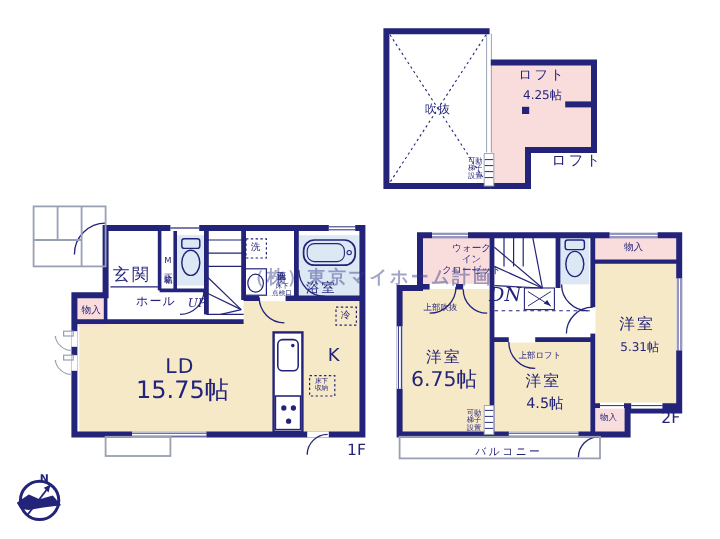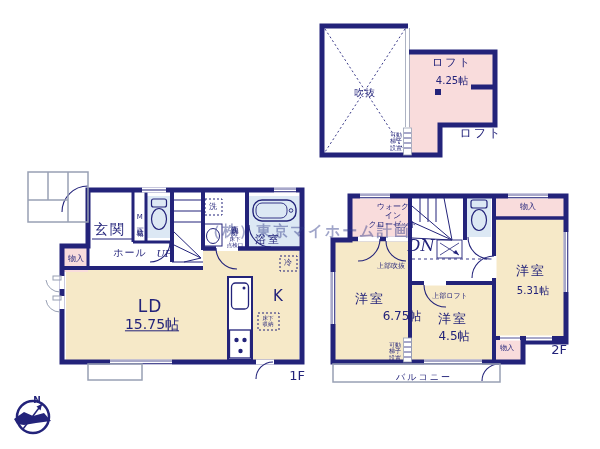--- a/index.html
+++ b/index.html
@@ -252,41 +252,41 @@
 <div class="lbl" style="left:76px;top:259px;font-size:8px;">物入</div>
 <div class="lbl italic" style="left:164px;top:253px;font-size:10px;">UP</div>
 <div class="lbl" style="left:213px;top:207px;font-size:8px;">洗</div>
 <div class="lbl vert" style="left:234px;top:221px;font-size:7.5px;">洗面所</div>
 <div class="lbl tiny" style="left:235px;top:243px;font-size:5.5px;">
   <span>床下</span>
   <span>点検口</span>
 </div>
 <div class="lbl" style="left:268px;top:240px;font-size:11px;letter-spacing:2px;">浴室</div>
 <div class="lbl" style="left:150px;top:306px;font-size:17px;letter-spacing:1px;">LD</div>
-<div class="lbl" style="left:152px;top:325px;font-size:14px;text-decoration:underline;">15.75帖</div>
+<div class="lbl" style="left:152px;top:325px;font-size:20px;">15.75帖</div>
 <div class="lbl" style="left:278px;top:296px;font-size:15px;">K</div>
 <div class="lbl tiny" style="left:268px;top:322px;font-size:5.5px;">
   <span>床下</span>
   <span>収納</span>
 </div>
 <div class="lbl" style="left:288px;top:263px;font-size:8px;">冷</div>
 <div class="lbl" style="left:297px;top:376px;font-size:13px;">1F</div>
 
 <div class="lbl multi" style="left:381px;top:216px;font-size:8px;line-height:1.15;">
   <span>ウォーク</span>
   <span>イン</span>
   <span>クローゼット</span>
 </div>
 <div class="lbl italic" style="left:421px;top:246px;font-size:16px;">DN</div>
 <div class="lbl" style="left:528px;top:207px;font-size:8px;">物入</div>
 <div class="lbl" style="left:531px;top:271px;font-size:13px;letter-spacing:2px;">洋室</div>
 <div class="lbl" style="left:533px;top:290px;font-size:10px;">5.31帖</div>
-<div class="lbl" style="left:367px;top:267px;font-size:7px;margin-left:24px;">上部吹抜</div>
+<div class="lbl" style="left:367px;top:257px;font-size:7px;">上部吹抜</div>
 <div class="lbl" style="left:370px;top:299px;font-size:13px;letter-spacing:2px;">洋室</div>
-<div class="lbl" style="left:370px;top:317px;font-size:12px;margin-left:32px;">6.75帖</div>
+<div class="lbl" style="left:370px;top:317px;font-size:17px;">6.75帖</div>
 <div class="lbl" style="left:450px;top:297px;font-size:7px;">上部ロフト</div>
 <div class="lbl" style="left:453px;top:319px;font-size:13px;letter-spacing:2px;">洋室</div>
 <div class="lbl" style="left:454px;top:337px;font-size:12px;">4.5帖</div>
 <div class="lbl tiny" style="left:395px;top:351px;">
   <span>可動</span>
   <span>梯子</span>
   <span>設置</span>
 </div>
 <div class="lbl" style="left:507px;top:349px;font-size:7px;">物入</div>
 <div class="lbl" style="left:424px;top:378px;font-size:9px;letter-spacing:2px;">バルコニー</div>

